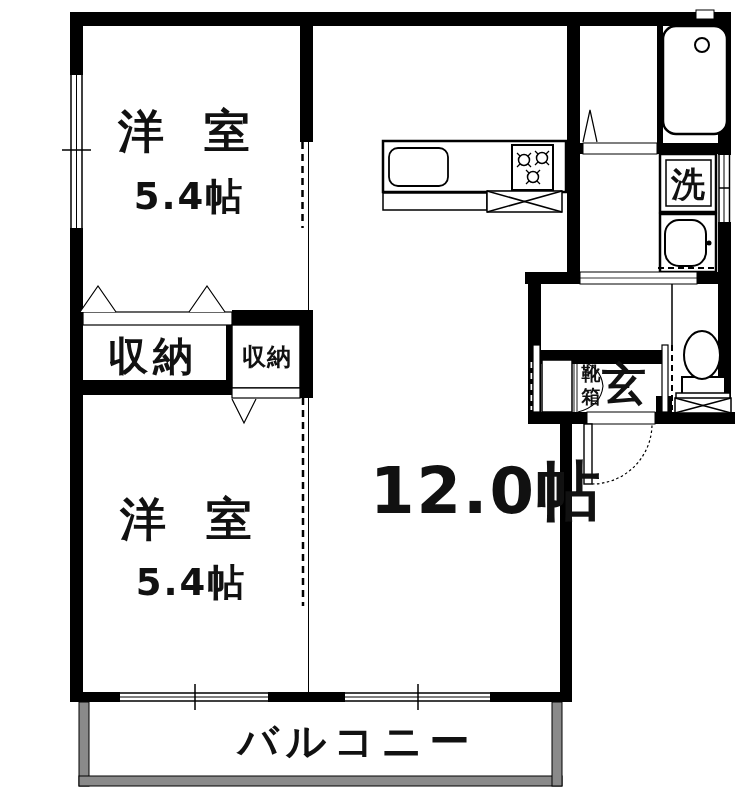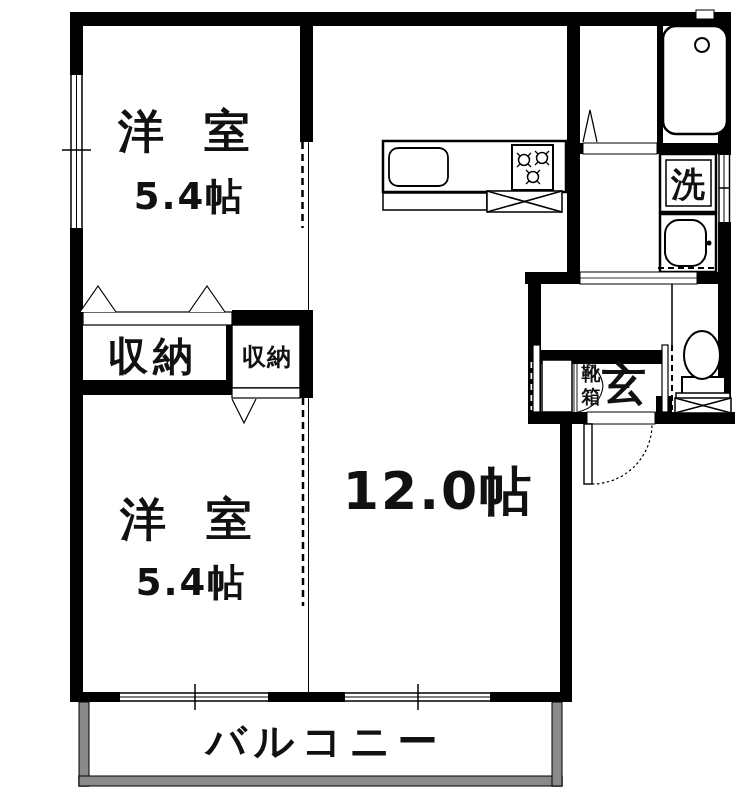--- a/index.html
+++ b/index.html
@@ -22,26 +22,26 @@
     transform:translate(-50%,-50%);
     color:var(--ink);
     font-weight:700;
     white-space:nowrap;
     line-height:1;
     user-select:none;
   }
   .lbl.room-name{font-size:46px;letter-spacing:12px;text-align:center;}
   .lbl.room-size{font-size:37px;letter-spacing:2px;}
   .lbl.ldk-name{font-size:46px;letter-spacing:26px;padding-left:26px;}
-  .lbl.ldk-size{font-size:52px;letter-spacing:2px;}
+  .lbl.ldk-size{font-size:64px;letter-spacing:2px;margin-left:48px;}
   .lbl.closet-lg{font-size:40px;letter-spacing:5px;}
   .lbl.closet-sm{font-size:24px;letter-spacing:1px;}
   .lbl.genkan{font-size:44px;}
   .lbl.laundry{font-size:34px;}
-  .lbl.balcony{font-size:40px;letter-spacing:7px;}
+  .lbl.balcony{font-size:40px;letter-spacing:7px;margin-left:32px;}
   .lbl.shoebox{
     font-size:19px;font-weight:700;
     white-space:normal;width:21px;
     word-break:break-all;line-height:23px;text-align:center;
   }
 </style>
 </head>
 <body>
 
 <div class="plan">

